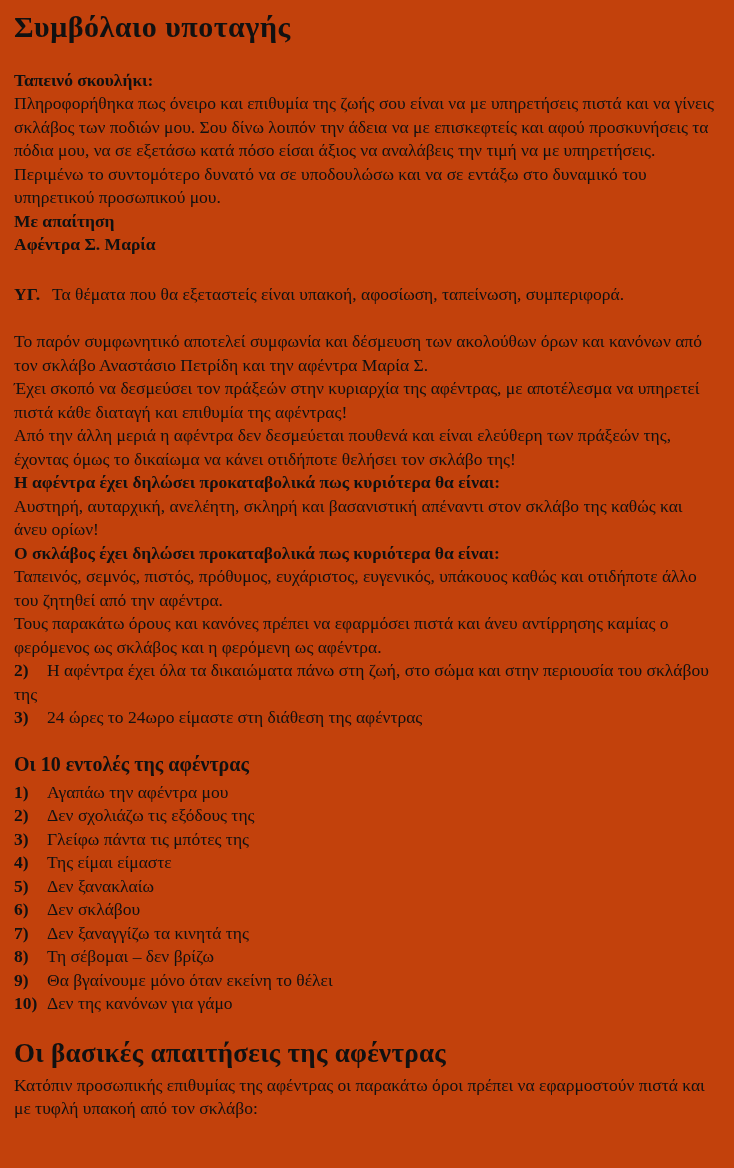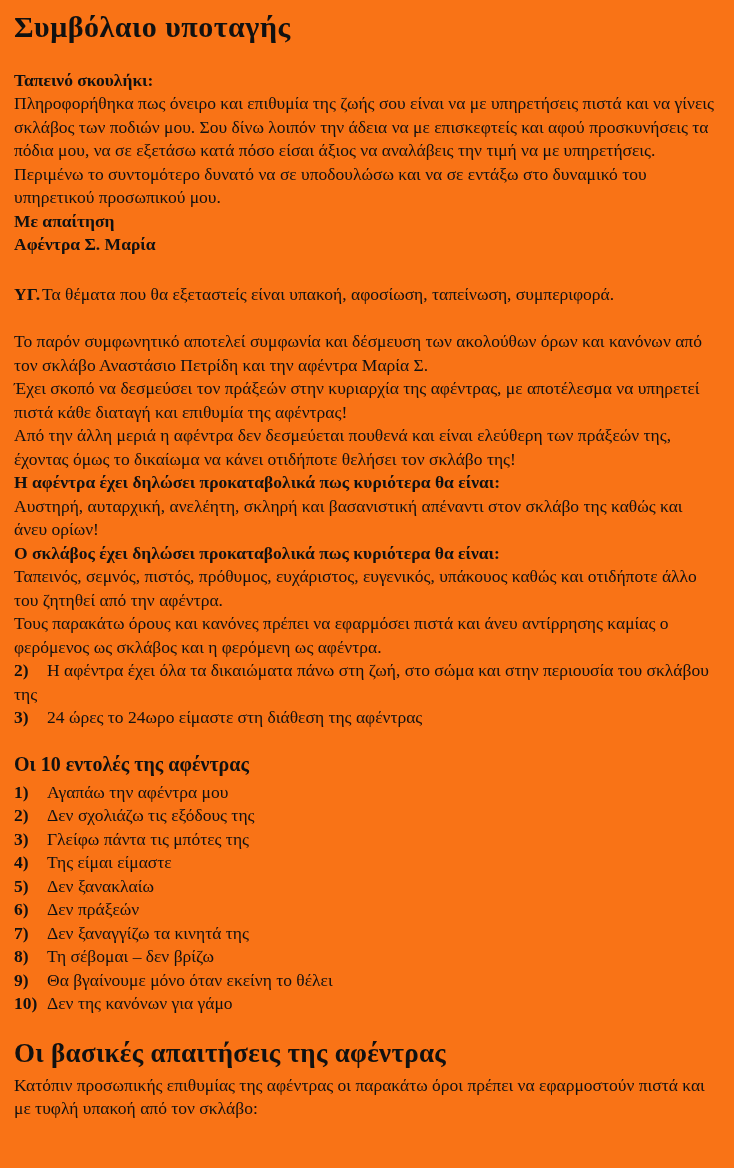--- a/index.html
+++ b/index.html
@@ -7,33 +7,33 @@
     width: 734px;
     background: #ffffff;
     color: #111111;
     font-family: "Liberation Serif", "DejaVu Serif", serif;
   }
   .page {
     width: 734px;
     min-height: 1168px;
     box-sizing: border-box;
     padding: 10px 14px 8px 14px;
-    background: #f97316;
+    background: #c2410c;
   }
   h1.doc-title {
     font-size: 30px;
     line-height: 1.15;
     font-weight: bold;
     margin: 0 0 24px 0;
     letter-spacing: 0.5px;
   }
   p { margin: 0; font-size: 17.5px; line-height: 23.5px; }
   .bold { font-weight: bold; }
   .ps { margin-top: 26px; }
-  .ps-label { font-weight: bold; margin-right: 2px; }
+  .ps-label { font-weight: bold; margin-right: 12px; }
   .contract-block { margin-top: 24px; }
   .li { font-size: 17.5px; line-height: 23.5px; }
   .num {
     font-weight: bold;
     display: inline-block;
     min-width: 33px;
   }
   h3.list-heading {
     font-size: 20px;
     line-height: 26px;
@@ -79,21 +79,21 @@
   </div>
 
   <h3 class="list-heading">Οι 10 εντολές της αφέντρας</h3>
 
   <div>
     <div class="li"><span class="num">1)</span><span>Αγαπάω την αφέντρα μου</span></div>
     <div class="li"><span class="num">2)</span><span>Δεν σχολιάζω τις εξόδους της</span></div>
     <div class="li"><span class="num">3)</span><span>Γλείφω πάντα τις μπότες της</span></div>
     <div class="li"><span class="num">4)</span><span>Της είμαι είμαστε</span></div>
     <div class="li"><span class="num">5)</span><span>Δεν ξανακλαίω</span></div>
-    <div class="li"><span class="num">6)</span><span>Δεν πράξεών</span></div>
+    <div class="li"><span class="num">6)</span><span>Δεν σκλάβου</span></div>
     <div class="li"><span class="num">7)</span><span>Δεν ξαναγγίζω τα κινητά της</span></div>
     <div class="li"><span class="num">8)</span><span>Τη σέβομαι – δεν βρίζω</span></div>
     <div class="li"><span class="num">9)</span><span>Θα βγαίνουμε μόνο όταν εκείνη το θέλει</span></div>
     <div class="li"><span class="num">10)</span><span>Δεν της κανόνων για γάμο</span></div>
   </div>
 
   <h2 class="section-heading">Οι βασικές απαιτήσεις της αφέντρας</h2>
   <p>Κατόπιν προσωπικής επιθυμίας της αφέντρας οι παρακάτω όροι πρέπει να εφαρμοστούν πιστά και με τυφλή υπακοή από τον σκλάβο:</p>
 
 </div>

